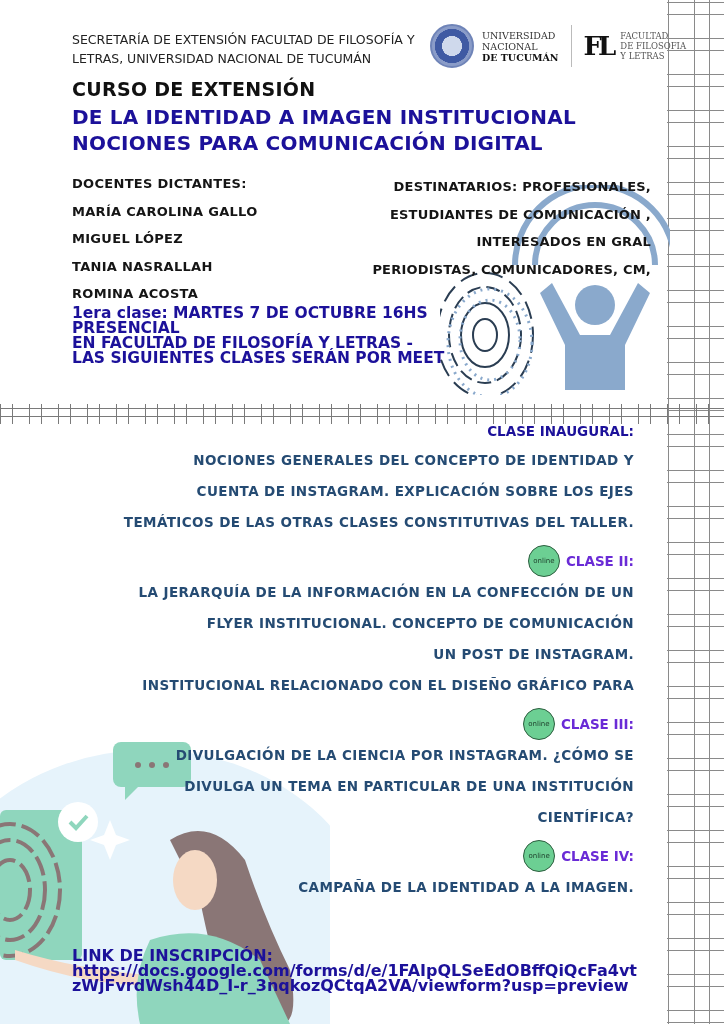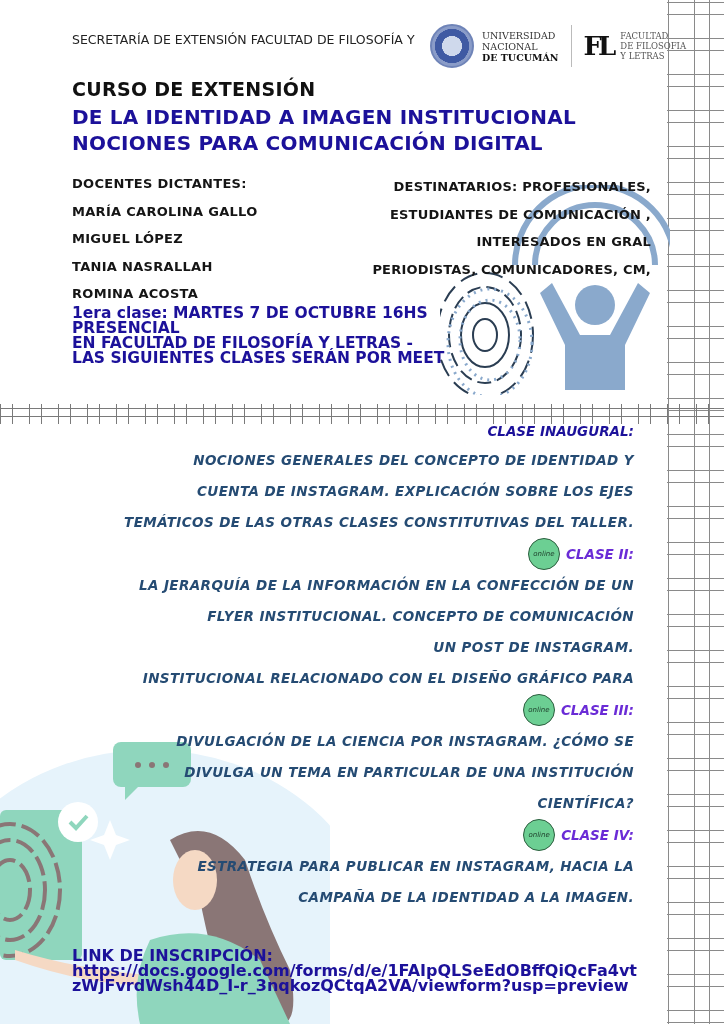--- a/index.html
+++ b/index.html
@@ -22,24 +22,24 @@
   .fl-text { font-family:"DejaVu Serif", serif; font-size:8.5px; line-height:10px; color:#555; }
 
   .title-1 { left:72px; top:78px; font-size:19px; font-weight:bold; color:#111; letter-spacing:0.3px; }
   .title-2 { left:72px; top:104px; font-size:20px; font-weight:bold; color:#1c119a; line-height:26px; letter-spacing:0.2px; }
 
   .docentes { left:72px; top:170px; font-size:13px; font-weight:bold; color:#151515; line-height:27.5px; letter-spacing:0.3px; }
   .destinatarios { right:73px; top:173px; width:340px; text-align:right; font-size:13px; font-weight:bold; color:#151515; line-height:27.5px; letter-spacing:0.2px; z-index:3; }
 
   .first-class { left:72px; top:306px; font-size:15.5px; font-weight:bold; color:#1c119a; line-height:15px; z-index:3; }
 
-  .classes { right:90px; top:418px; width:560px; text-align:right; z-index:3;font-style:italic; }
+  .classes { right:90px; top:418px; width:560px; text-align:right; z-index:3; }
   .cls-head { font-size:13.5px; font-weight:bold; line-height:27px; display:flex; justify-content:flex-end; align-items:center; gap:6px; }
   .cls-head.inaug { color:#1c119a; }
-  .cls-head.online { color:#6a2bd6; }
+  .cls-head.online { color:#6a2bd6;margin-top:7px; }
   .cls-body { font-size:13.5px; font-weight:bold; color:#254b73; line-height:31px; letter-spacing:0.4px; }
   .online-badge { width:30px; height:30px; border-radius:50%; background:#6ccf93; border:1.5px solid #2d5e3f; font-size:7px; color:#1d3d2a; display:flex; align-items:center; justify-content:center; font-weight:normal; }
 
   .link-block { left:72px; top:948px; font-size:16px; font-weight:bold; color:#1c119a; line-height:15px; z-index:4; }
 </style>
 </head>
 <body>
 
 <div>
   <div class="grid-v" style="left:668px"></div>
@@ -159,20 +159,21 @@
       <div class="tick" style="left: 650px;"></div>
       <div class="tick" style="left: 667px;"></div>
       <div class="tick" style="left: 679px;"></div>
       <div class="tick" style="left: 696px;"></div>
       <div class="tick" style="left: 708px;"></div>
     </div>
 </div>
 
 <div class="abs header-sec">
   <div>SECRETARÍA DE EXTENSIÓN FACULTAD DE FILOSOFÍA Y</div>
+  <div>LETRAS, UNIVERSIDAD NACIONAL DE TUCUMÁN</div>
 </div>
 
 <div class="abs logos">
   <div class="seal"></div>
   <div class="unt-text">
     <div>UNIVERSIDAD</div>
     <div>NACIONAL</div>
     <div><b>DE TUCUMÁN</b></div>
   </div>
   <div class="logo-sep"></div>
@@ -286,21 +287,20 @@
       <div>DIVULGA UN TEMA EN PARTICULAR DE UNA INSTITUCIÓN</div>
       <div>CIENTÍFICA?</div>
     </div>
   </div>
   <div>
     <div class="cls-head online">
       <span class="online-badge">online</span>
       <span>CLASE IV:</span>
     </div>
     <div class="cls-body">
-      <div>ESTRATEGIA PARA PUBLICAR EN INSTAGRAM, HACIA LA</div>
       <div>CAMPAÑA DE LA IDENTIDAD A LA IMAGEN.</div>
     </div>
   </div>
 </div>
 
 <div class="abs link-block">
   <div>LINK DE INSCRIPCIÓN:</div>
   <div>
     <div>https://docs.google.com/forms/d/e/1FAIpQLSeEdOBffQiQcFa4vt</div>
     <div>zWjFvrdWsh44D_I-r_3nqkozQCtqA2VA/viewform?usp=preview</div>

